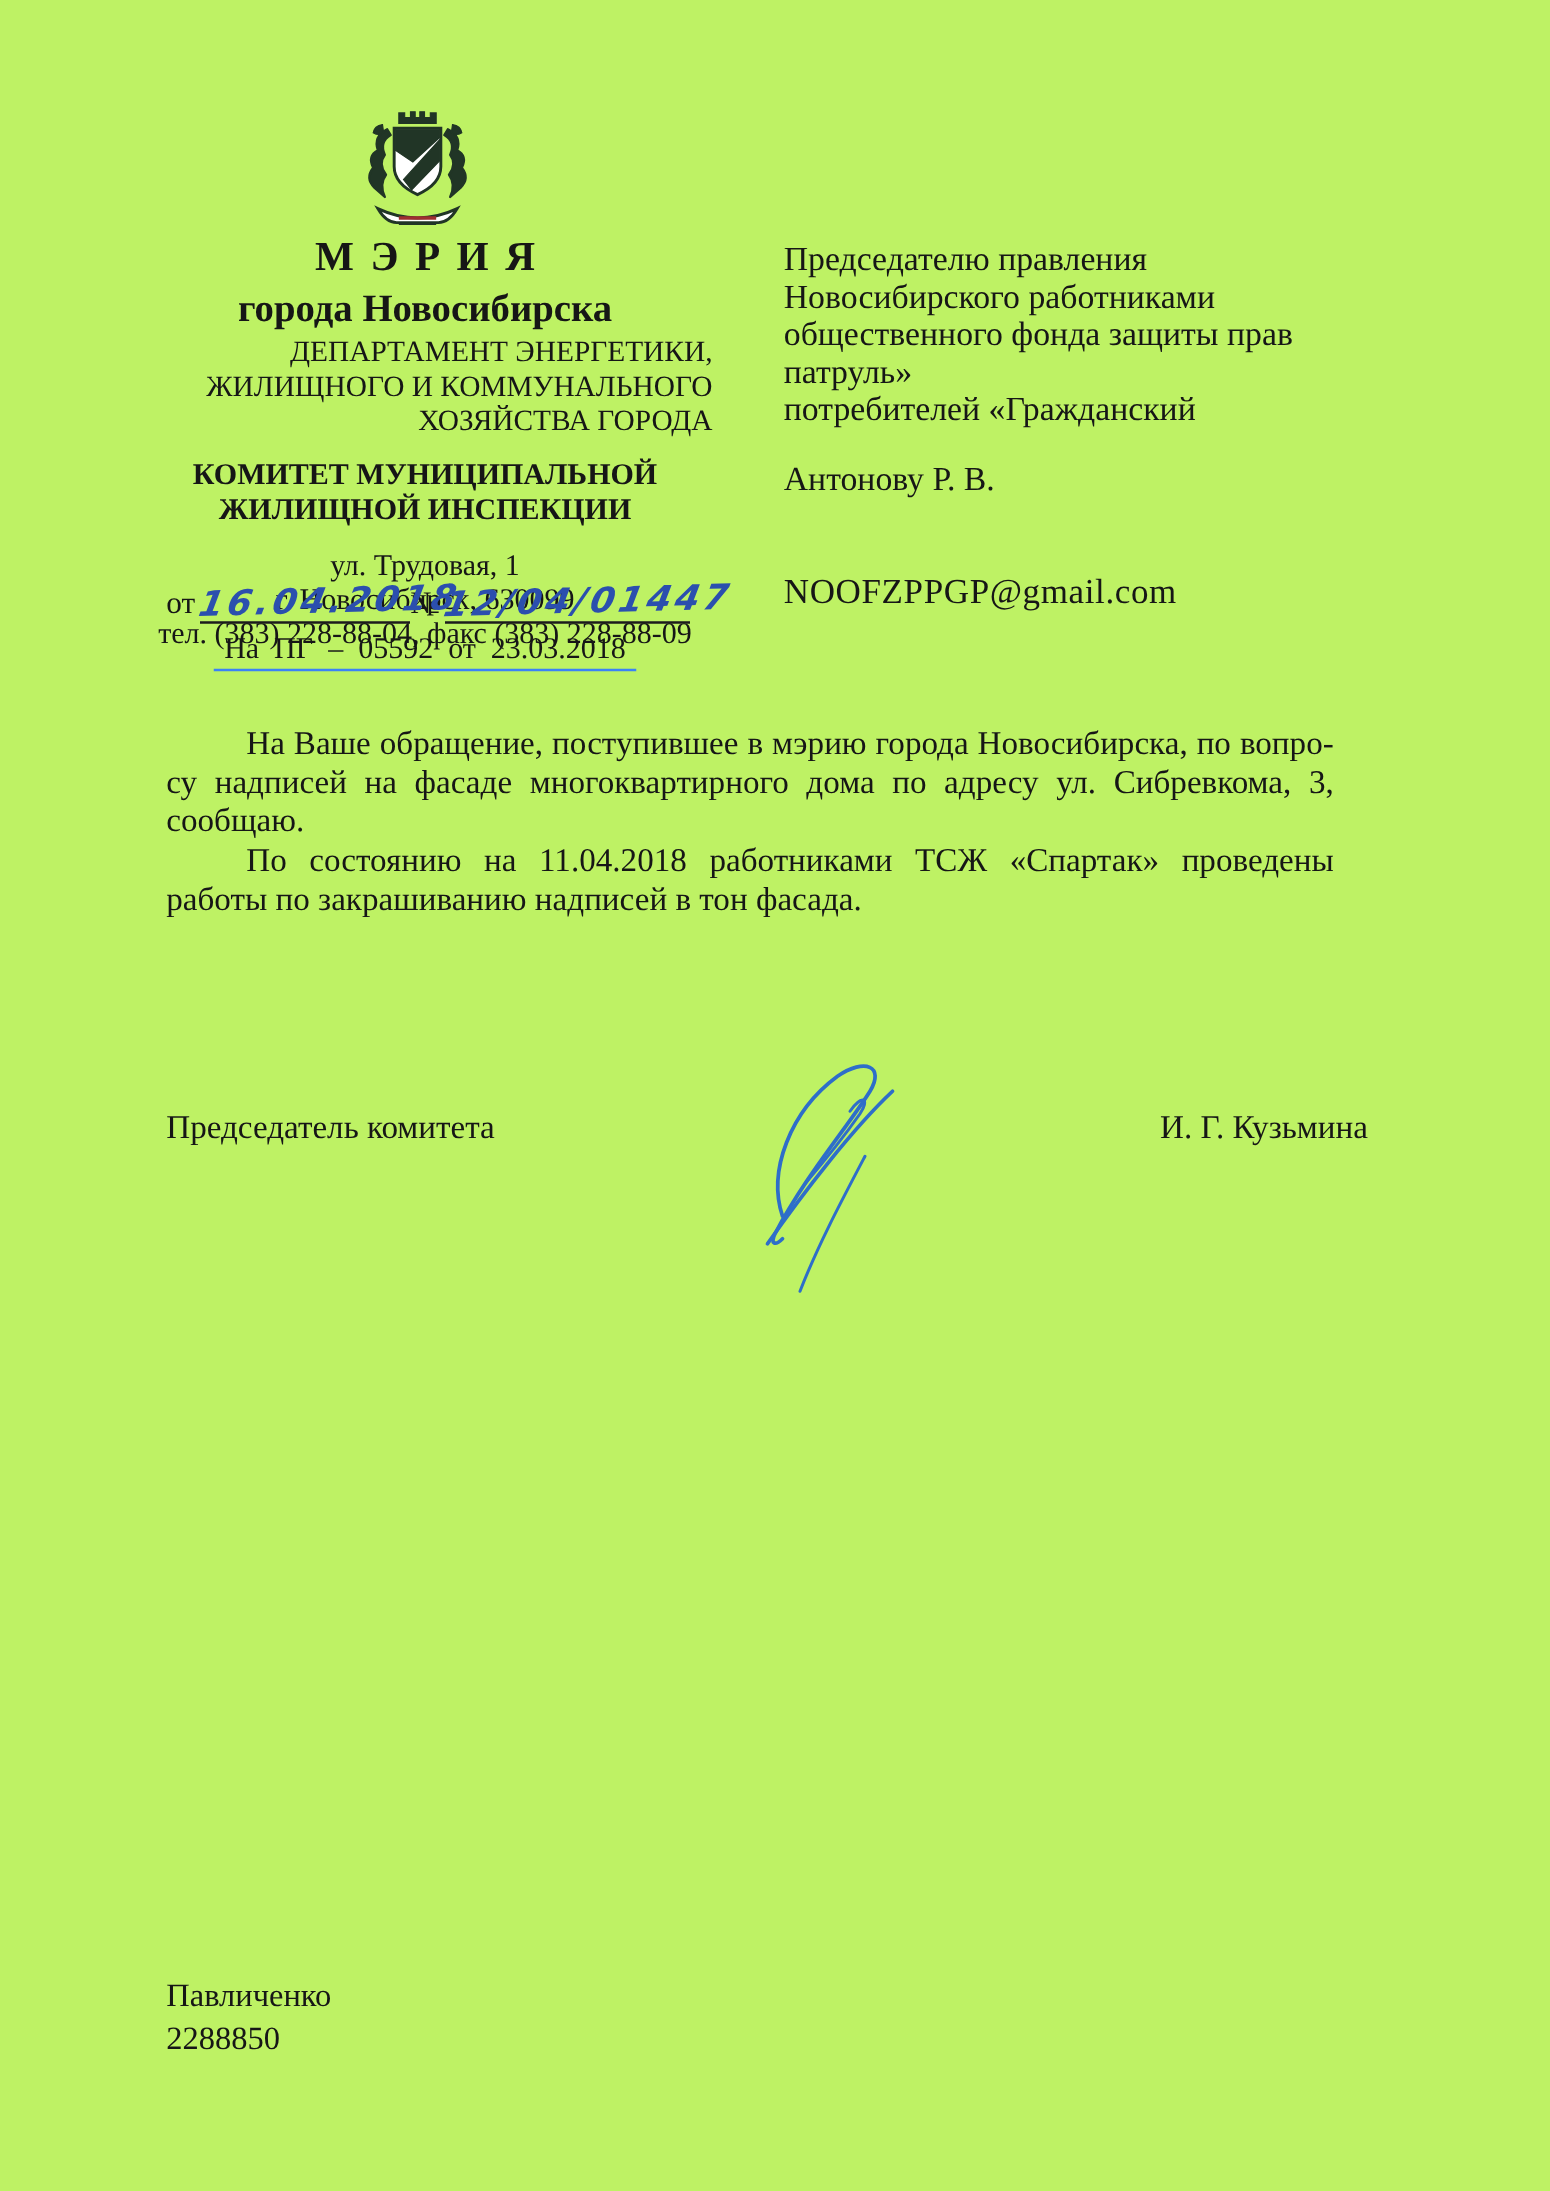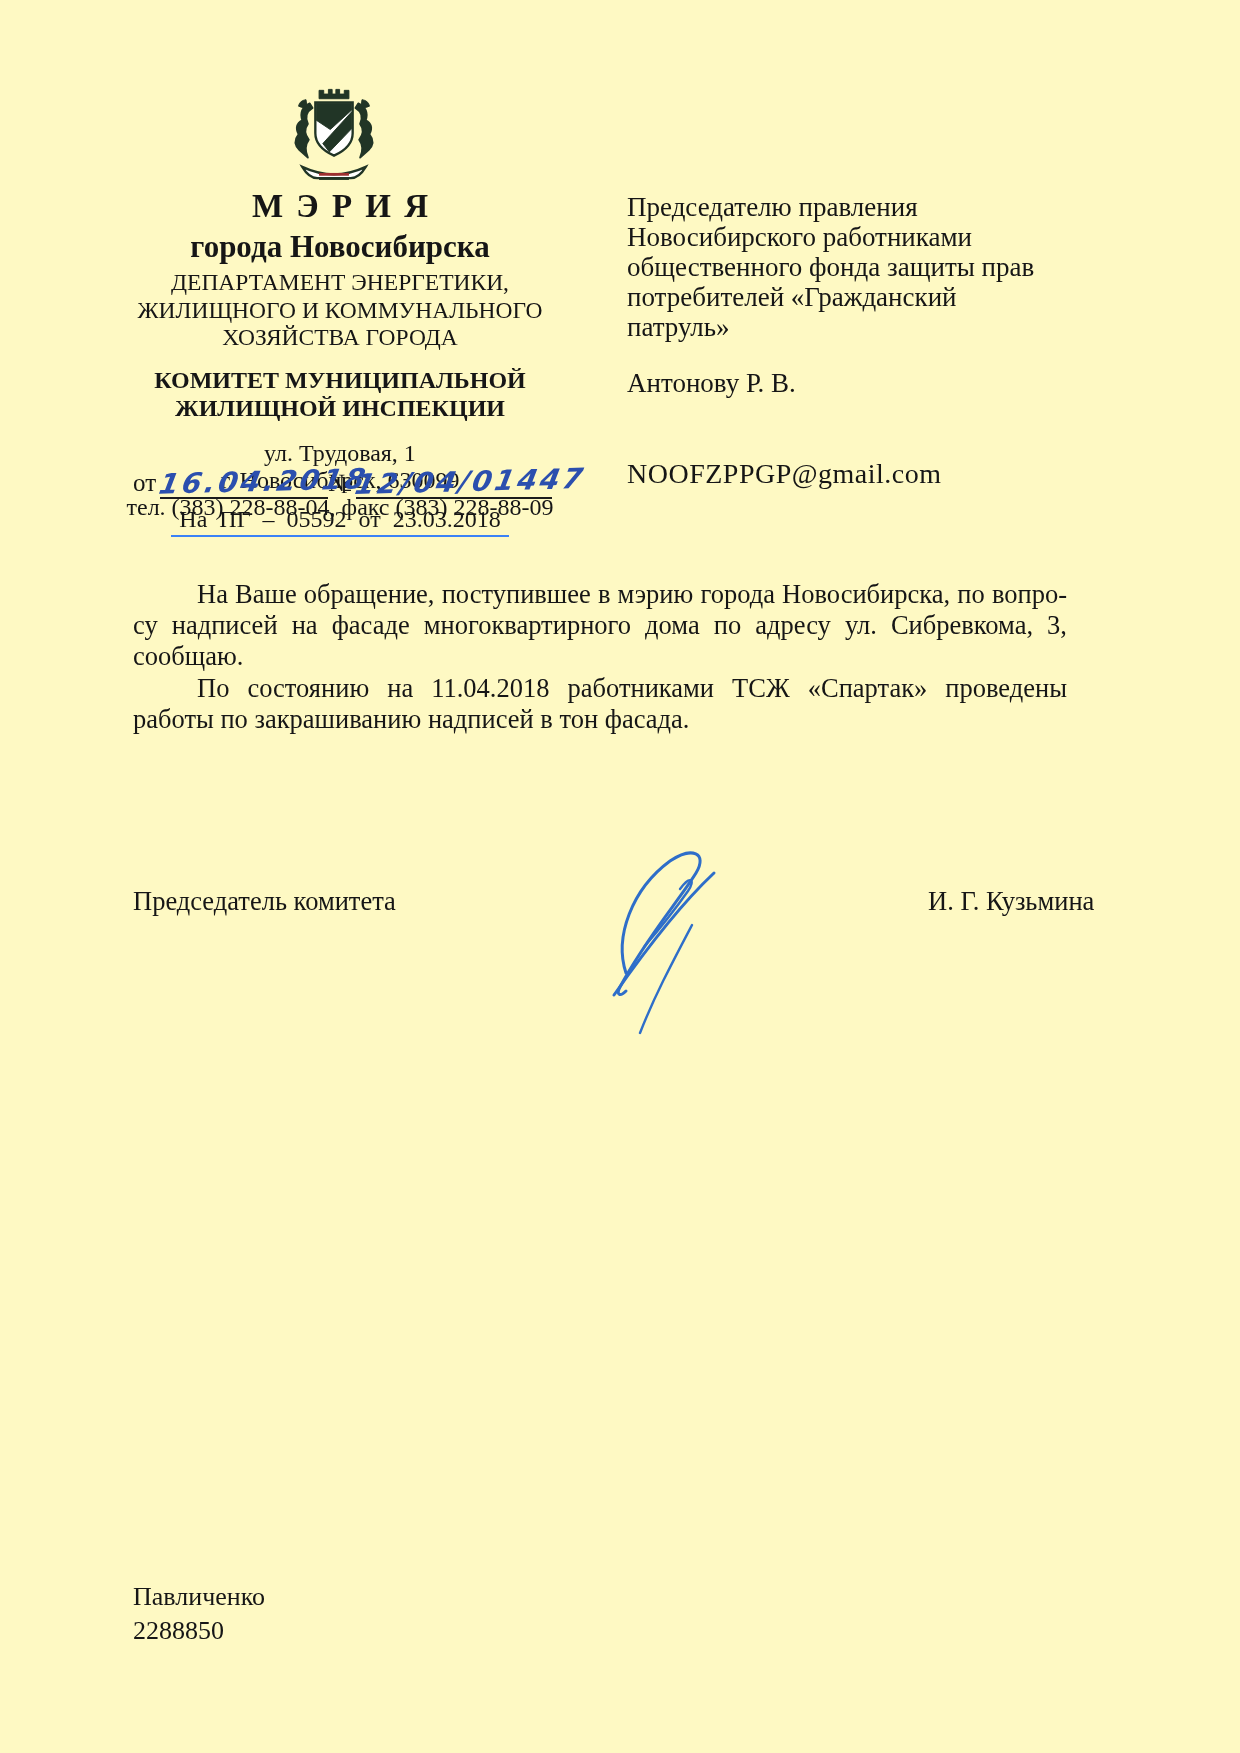--- a/index.html
+++ b/index.html
@@ -1,31 +1,31 @@
 <!DOCTYPE html>
 <html><head>
 <meta charset="utf-8">
 <style>
   html,body { margin:0; padding:0; background:#e8e8e8; }
   .page {
     position:relative;
     width:1240px; height:1753px;
     margin:0 auto;
-    background:#fef9c3;
+    background:#bef264;
     font-family:"Liberation Serif", serif;
     color:#161616;
     overflow:hidden;
   }
   
   .emblem { position:absolute; left:278px; top:84px; width:112px; height:106px; }
   
   .org-block { position:absolute; left:110px; top:188px; width:460px; text-align:center; }
   .org-title { font-size:33px; font-weight:bold; letter-spacing:0.40em; padding-left:0.40em; line-height:36px; }
   .org-city  { font-size:31px; font-weight:bold; line-height:34px; margin-top:6px; }
-  .org-dept  { font-size:23.5px; line-height:27.5px; margin-top:5px; }
+  .org-dept  { font-size:23.5px; line-height:27.5px; margin-top:5px;text-align:right; }
   .org-comm  { font-size:24px; font-weight:bold; line-height:28.5px; margin-top:14px; }
   .org-addr  { font-size:24px; line-height:27px; margin-top:17px; }
   
   .date-row {
     position:absolute; left:133px; top:455px; width:432px; height:44px;
     display:flex; align-items:flex-end; font-size:25px;
   }
   .dr-label { padding:0 4px 2px 0; }
   .hand-slot { flex:1; border-bottom:2px solid #1c1c1c; text-align:center; position:relative; }
   .hand {
@@ -114,22 +114,22 @@
   </div>
 
   <div class="ref-line">
     <span>На ПГ – 05592 от 23.03.2018</span>
   </div>
 
   <div class="recipient">
     <div>Председателю правления</div>
     <div>Новосибирского  работниками</div>
     <div>общественного фонда защиты прав</div>
+    <div>патруль»</div>
     <div>потребителей «Гражданский</div>
-    <div>патруль»</div>
   </div>
   <div class="recipient-name">Антонову Р. В.</div>
   <div class="recipient-email">NOOFZPPGP@gmail.com</div>
 
   <div class="body-block">
     <div class="jline indent">На Ваше обращение, поступившее в мэрию города Новосибирска, по вопро-</div>
     <div class="jline">су надписей на фасаде многоквартирного дома по адресу ул. Сибревкома, 3,</div>
     <div class="plain">сообщаю.</div>
     <div class="jline indent">По состоянию на 11.04.2018 работниками ТСЖ «Спартак» проведены</div>
     <div class="plain">работы по закрашиванию надписей в тон фасада.</div>

